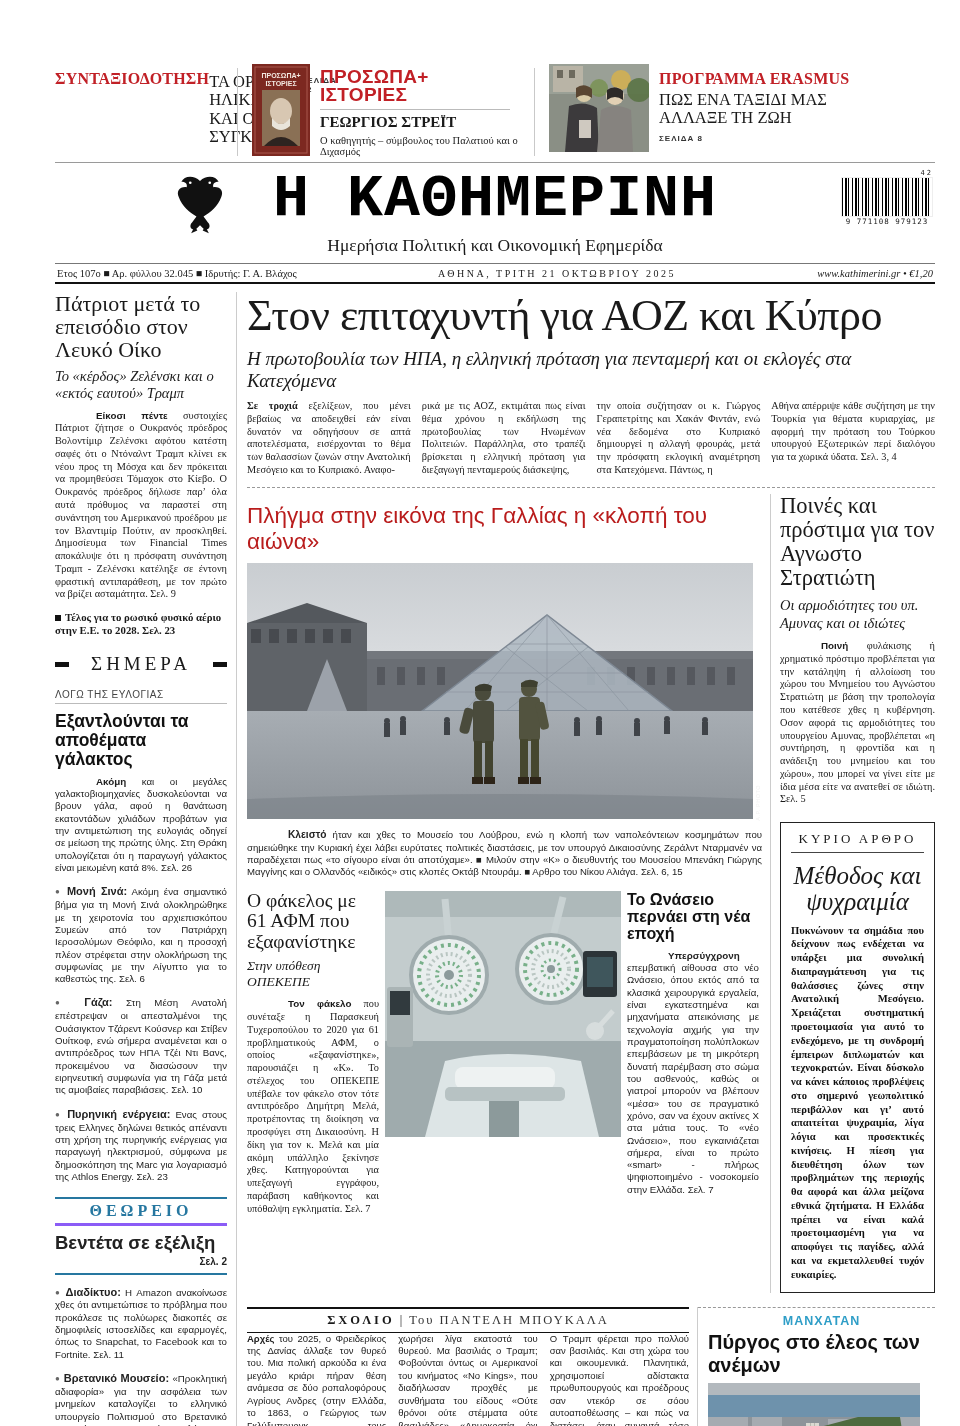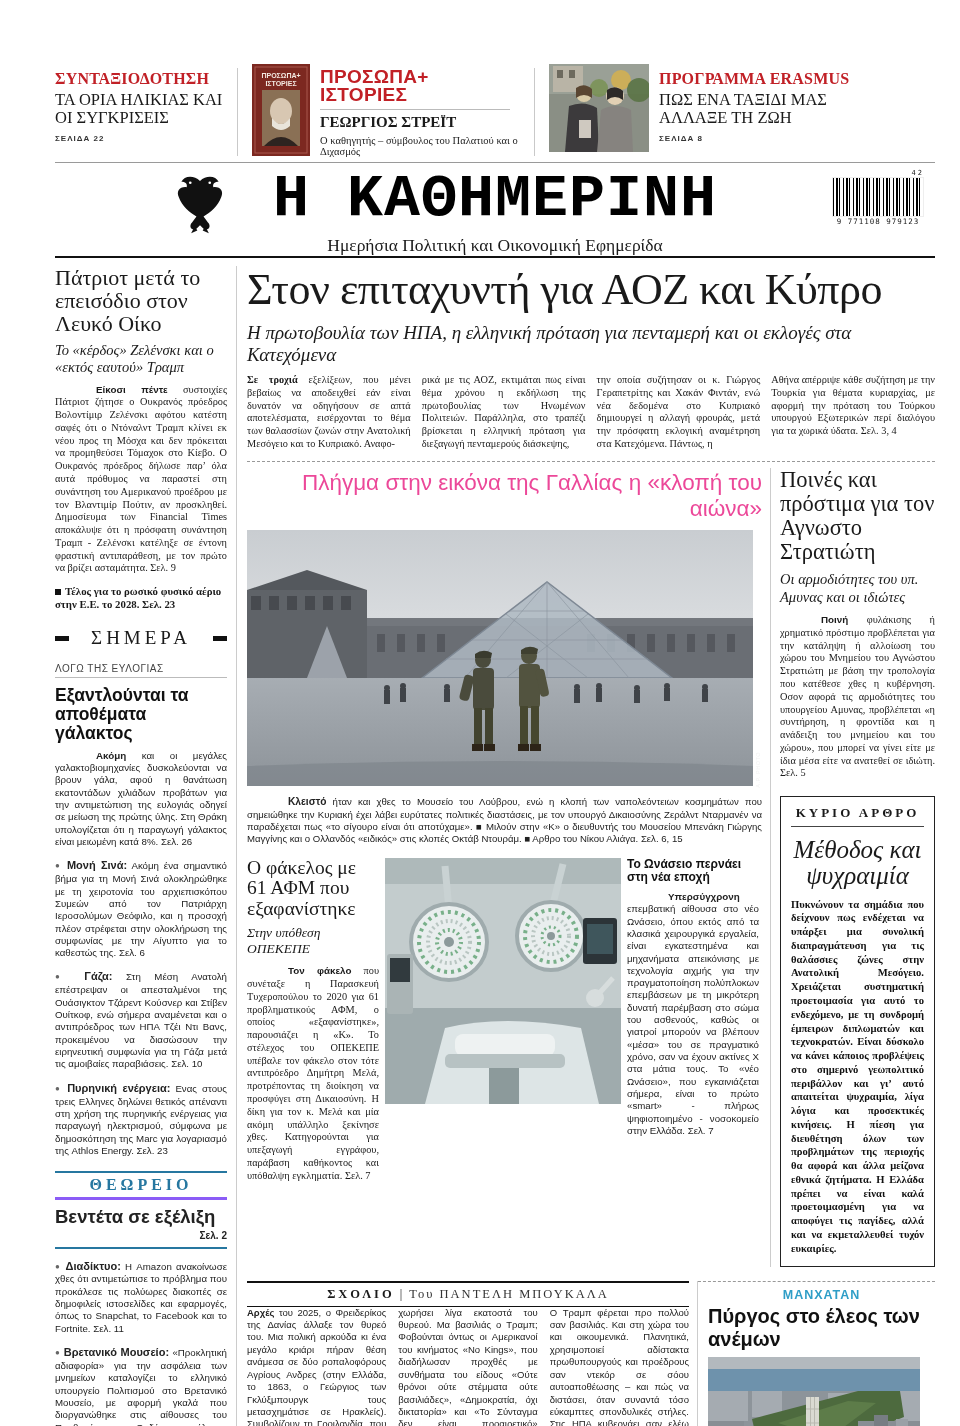--- a/index.html
+++ b/index.html
@@ -1,38 +1,38 @@
 <!DOCTYPE html>
 <html><head>
 <meta charset="utf-8">
 <style>
   html,body{margin:0;padding:0;background:#f6f6f4;}
   body{width:960px;height:1426px;overflow:hidden;font-family:"Liberation Serif",serif;color:#1a1a1a;}
   .page{width:960px;height:1426px;background:#fff;box-sizing:border-box;padding:64px 25px 0 55px;}
   
   .promos{display:flex;align-items:stretch;height:96px;}
   .promo{display:flex;gap:10px;}
-  .promo1{width:168px;flex-direction:column;gap:0;padding-top:6px;}
+  .promo1{width:168px;flex-direction:row;gap:0;padding-top:6px;}
   .kicker{color:#c12026;font-weight:bold;font-size:16px;letter-spacing:.2px;}
   .promo-title{font-size:16.5px;line-height:1.12;margin-top:3px;}
   .promo-page{font-family:"Liberation Sans",sans-serif;font-size:8px;font-weight:bold;letter-spacing:1px;color:#333;margin-top:6px;}
   .pdiv{width:1px;background:#c9c9c9;margin:4px 14px;}
   .cover{width:58px;height:92px;flex:0 0 58px;}
   .promo2text{padding-top:4px;width:200px;}
   .kicker-big{color:#c12026;font-family:"Liberation Sans",sans-serif;font-weight:bold;font-size:19px;line-height:.95;letter-spacing:.3px;}
   .promo2name{font-size:15px;font-weight:bold;margin-top:5px;border-top:1px solid #bbb;padding-top:4px;width:190px;}
   .promo2sub{font-size:10.5px;margin-top:4px;color:#222;}
   .promo-photo{width:100px;height:88px;flex:0 0 100px;}
   .promo3text{padding-top:6px;width:210px;}
   .rule-under-promos{border:none;border-top:1px solid #9a9a9a;margin:2px 0 0;}
   
   .masthead{position:relative;text-align:center;padding-top:6px;}
   .eagle{position:absolute;left:118px;top:10px;}
   .mast-title{font-family:Liberation Mono, monospace;font-weight:bold;font-size:60px;line-height:1;letter-spacing:1px;color:#000;}
-  .barcode-wrap{position:absolute;right:11px;top:6px;width:92px;text-align:center;padding-left:44px;}
+  .barcode-wrap{position:absolute;right:2px;top:6px;width:92px;text-align:center;padding-left:44px;}
   .barcode-small{font-family:"DejaVu Sans Mono",monospace;font-size:7px;text-align:right;letter-spacing:2px;}
   .barcode{height:38px;background:repeating-linear-gradient(90deg,#000 0 1px,#fff 1px 3px,#000 3px 5px,#fff 5px 6px,#000 6px 7px,#fff 7px 10px);border:1px solid #eee;}
   .barcode-num{font-family:"DejaVu Sans Mono",monospace;font-size:7.5px;letter-spacing:1px;}
   .mast-sub{font-size:17.5px;margin-top:6px;}
   .dateline{display:flex;justify-content:space-between;align-items:baseline;border-top:1px solid #777;margin-top:7px;padding:4px 2px 3px;font-size:10.5px;}
   .dateline .mid{letter-spacing:2.5px;font-size:10px;}
   .dateline .right{font-style:italic;}
   .mast-bottom{border:none;border-top:2.5px solid #111;margin:0 0 8px;}
   
   .content{display:flex;}
@@ -61,45 +61,45 @@
   
   .main-headline{font-size:44px;line-height:1.02;letter-spacing:-.5px;margin:2px 0 0;font-weight:normal;}
   .main-deck{font-style:italic;font-size:19px;margin:9px 0 8px;}
   .main-cols{display:flex;gap:11px;}
   .main-col{flex:1;font-size:10.3px;line-height:1.25;text-align:justify;}
   .dashed{border:none;border-top:1px dashed #999;margin:10px 0 6px;}
   
   .bandB{display:flex;}
   .centerB{width:515px;flex:0 0 515px;padding-right:8px;border-right:1px solid #ccc;}
   .rightB{flex:1;padding-left:9px;}
-  .louvre-headline{font-family:"Liberation Sans",sans-serif;font-size:22.5px;text-align:right;color:#ec4899;margin:2px 0 8px;font-weight:normal;}
+  .louvre-headline{font-family:"Liberation Sans",sans-serif;font-size:22.5px;text-align:left;color:#b91c1c;margin:9px 0 8px;font-weight:normal;}
   .photo-wrap{position:relative;}
   .vcredit{position:absolute;right:1px;bottom:2px;writing-mode:vertical-rl;transform:rotate(180deg);font-family:"Liberation Sans",sans-serif;font-size:5.5px;color:#f2f2f2;letter-spacing:.5px;}
   .caption{font-family:"Liberation Sans",sans-serif;font-size:9.6px;line-height:1.3;text-align:justify;margin-top:5px;color:#222;}
   .caption .lead{font-size:10.2px;}
   .midband{display:flex;gap:6px;margin-top:12px;}
   .opekepe{width:132px;flex:0 0 132px;}
   .mid-title{font-size:19.5px;line-height:1.05;}
   .mid-sub{font-style:italic;font-size:13.5px;margin-top:6px;}
   .onaseio{width:132px;flex:0 0 132px;}
-  .mid-sans-title{font-family:"Liberation Sans",sans-serif;font-weight:bold;font-size:12px;line-height:1.08;color:#111;}
+  .mid-sans-title{font-family:"Liberation Sans",sans-serif;font-weight:bold;font-size:16px;line-height:1.08;color:#111;}
   
   .bandC{display:flex;margin-top:14px;}
   .sxolio{width:442px;flex:0 0 442px;padding-right:8px;border-right:1px solid #ccc;}
   .sxolio-head{border-top:2px solid #111;border-bottom:1px solid #111;text-align:center;padding:4px 0;font-size:12.5px;letter-spacing:2px;}
   .sxolio-head b{letter-spacing:3px;}
   .sxolio-head .by{color:#333;}
   .sxolio-title{font-style:italic;text-align:center;font-size:27px;margin:12px 0 12px;font-weight:normal;}
   .sxolio-cols{display:flex;gap:12px;}
   .sxolio-col{flex:1;font-family:"Liberation Sans",sans-serif;font-size:9.5px;line-height:1.31;text-align:justify;color:#222;}
   
   .rr-title{font-size:22.5px;line-height:1.06;}
   .rr-sub{font-style:italic;font-size:14.5px;line-height:1.2;margin-top:8px;}
   .kyrio{border:1.5px solid #222;margin-top:16px;padding:8px 10px 10px;}
-  .kyrio-head{text-align:center;font-weight:bold;font-size:13px;letter-spacing:3px;border-bottom:1px solid #444;padding-bottom:5px;}
+  .kyrio-head{text-align:center;font-weight:normal;font-size:13px;letter-spacing:3px;border-bottom:1px solid #444;padding-bottom:5px;}
   .kyrio-title{font-style:italic;text-align:center;font-size:25px;line-height:1.05;margin:10px 0 8px;font-weight:normal;}
   .kyrio-body{font-size:10.6px;line-height:1.3;text-align:justify;font-weight:bold;color:#111;}
   
   .manhattan{flex:1;padding-left:10px;border-top:1px dashed #999;}
   .man-head{color:#2f9ec7;font-family:"Liberation Sans",sans-serif;font-weight:bold;font-size:12.5px;letter-spacing:1px;text-align:center;margin-top:6px;}
   .man-title{font-family:"Liberation Sans",sans-serif;font-weight:bold;font-size:20px;color:#111;margin:3px 0 6px;}
 </style>
 </head>
 <body>
 
@@ -167,20 +167,25 @@
       <circle cx="19" cy="11" r="1.5" fill="#fff"></circle>
         <circle cx="41" cy="11" r="1.5" fill="#fff"></circle>
     </svg>
     <div class="mast-title">Η ΚΑΘΗΜΕΡΙΝΗ</div>
     <div class="barcode-wrap">
       <div class="barcode-small">42</div>
       <div class="barcode"></div>
       <div class="barcode-num">9 771108 979123</div>
     </div>
     <div class="mast-sub">Ημερήσια Πολιτική και Οικονομική Εφημερίδα</div>
+    <div class="dateline">
+      <span>Ετος 107ο ■ Αρ. φύλλου 32.045 ■ Ιδρυτής: Γ. Α. Βλάχος</span>
+      <span class="mid">ΑΘΗΝΑ, ΤΡΙΤΗ 21 ΟΚΤΩΒΡΙΟΥ 2025</span>
+      <span class="right">www.kathimerini.gr • €1,20</span>
+    </div>
     <hr class="mast-bottom">
   </div>
 
   <div class="content">
 
     <aside class="left-rail">
       <div>
         <div class="lr-title">Πάτριοτ μετά το επεισόδιο στον Λευκό Οίκο</div>
         <div class="lr-sub">Το «κέρδος» Ζελένσκι και ο «εκτός εαυτού» Τραμπ</div>
         <div class="body-s"><span class="lead">Είκοσι πέντε</span> <span>συστοιχίες Πάτριοτ ζήτησε ο Ουκρανός πρόεδρος Βολοντίμιρ Ζελένσκι αφότου κατέστη σαφές ότι ο Ντόναλντ Τραμπ κλίνει εκ νέου προς τη Μόσχα και δεν πρόκειται να προμηθεύσει Τόμαχοκ στο Κίεβο. Ο Ουκρανός πρόεδρος δήλωσε παρ’ όλα αυτά πρόθυμος να παραστεί στη συνάντηση του Αμερικανού προέδρου με τον Βλαντιμίρ Πούτιν, αν προσκληθεί. Δημοσίευμα των Financial Times αποκάλυψε ότι η πρόσφατη συνάντηση Τραμπ - Ζελένσκι κατέληξε σε έντονη φραστική αντιπαράθεση, με τον πρώτο να βρίζει ασταμάτητα. Σελ. 9</span></div>

